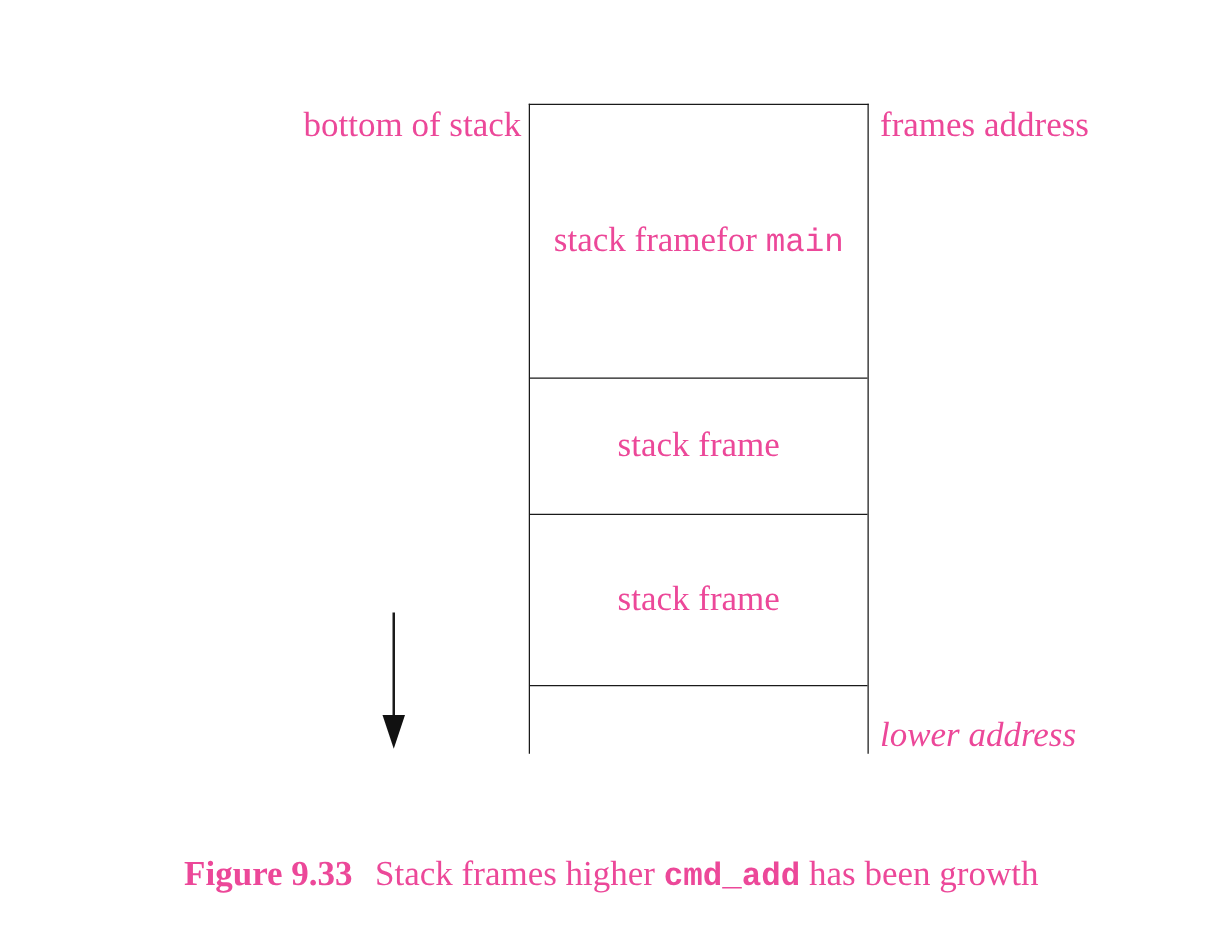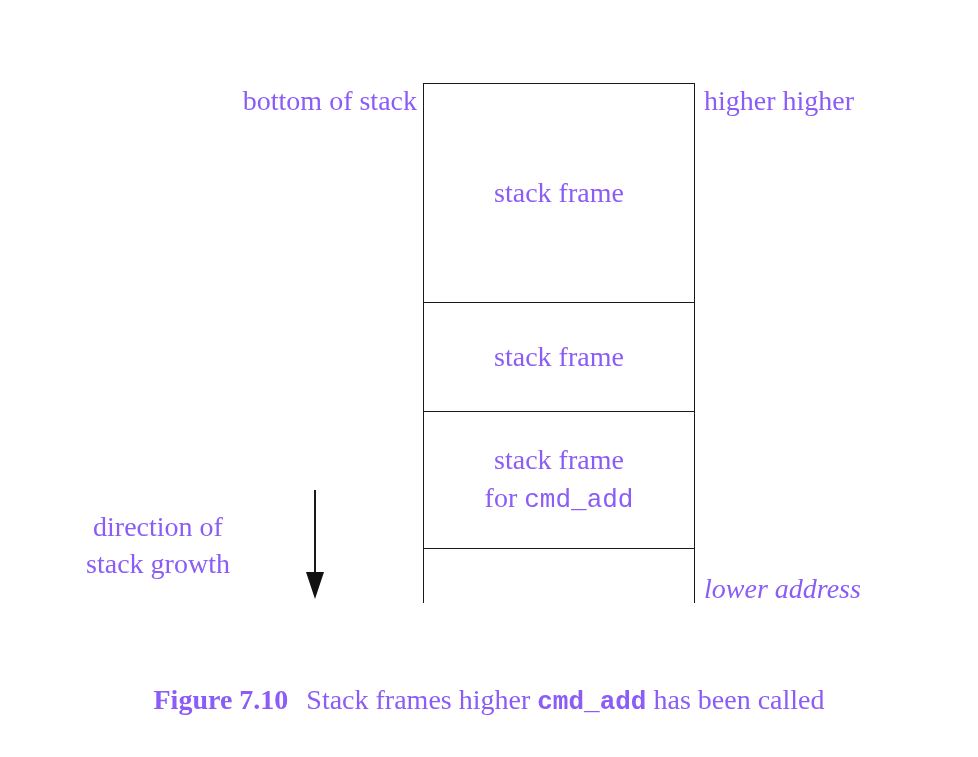--- a/index.html
+++ b/index.html
@@ -1,21 +1,21 @@
 <!DOCTYPE html>
 <html><head>
 <meta charset="utf-8">
 <style>
   html, body { margin: 0; padding: 0; background: #ffffff; }
   .page {
     position: relative;
     width: 978px;
     height: 757px;
     background: #ffffff;
-    color: #8b5cf6;
+    color: #ec4899;
     font-family: "Liberation Serif", serif;
     overflow: hidden;
   }
   .label {
     position: absolute;
     font-size: 28px;
     line-height: 32px;
     white-space: nowrap;
   }
   .bottom-of-stack { top: 85px; right: 561px; text-align: right; }
@@ -28,21 +28,21 @@
     top: 83px;
     width: 272px;
     box-sizing: border-box;
     border-top: 1.5px solid #1a1a1a;
     border-left: 1.5px solid #1a1a1a;
     border-right: 1.5px solid #1a1a1a;
   }
   .frame {
     box-sizing: border-box;
     display: flex;
-    flex-direction: column;
+    flex-direction: row;
     justify-content: center;
     align-items: center;
     font-size: 28px;
     line-height: 38px;
     text-align: center;
   }
   .frame-main    { height: 219px; border-bottom: 1.5px solid #1a1a1a; }
   .frame-do-line { height: 109px; border-bottom: 1.5px solid #1a1a1a; }
   .frame-cmd-add { height: 137px; border-bottom: 1.5px solid #1a1a1a; }
   .frame-open    { height: 54px; }
@@ -101,48 +101,44 @@
     font-size: 26px;
   }
 </style>
 </head>
 <body>
 
 <div class="page">
 
   <div class="label bottom-of-stack">bottom of stack</div>
 
-  <div class="label higher-address">higher higher</div>
+  <div class="label higher-address">frames address</div>
 
   <div class="stack-box">
 
     <div class="frame frame-main">
       <div class="frame-line">stack frame</div>
+      <div class="frame-line"><span>for </span><span class="mono">main</span></div>
     </div>
 
     <div class="frame frame-do-line">
       <div class="frame-line">stack frame</div>
     </div>
 
     <div class="frame frame-cmd-add">
       <div class="frame-line">stack frame</div>
-      <div class="frame-line"><span>for </span><span class="mono">cmd_add</span></div>
     </div>
 
     <div class="frame frame-open"></div>
 
   </div>
 
-  <div class="direction-label">
-    <div>direction of</div>
-    <div>stack growth</div>
-  </div>
 
   <div class="arrow-shaft"></div>
   <div class="arrow-head"></div>
 
   <div class="label lower-address">lower address</div>
 
   <div class="caption">
-    <span class="caption-figno">Figure 7.10</span><span>Stack frames higher </span><span class="mono-bold">cmd_add</span><span> has been called</span>
+    <span class="caption-figno">Figure 9.33</span><span>Stack frames higher </span><span class="mono-bold">cmd_add</span><span> has been growth</span>
   </div>
 
 </div>
 
 </body></html>

